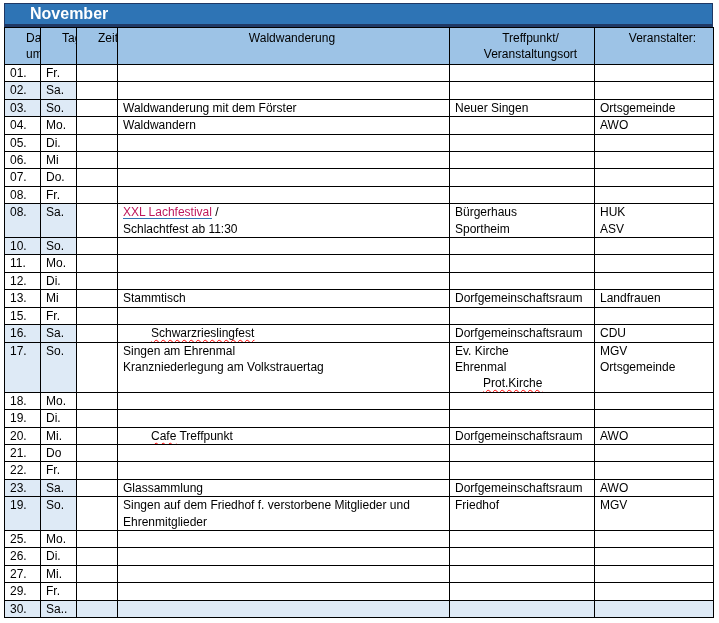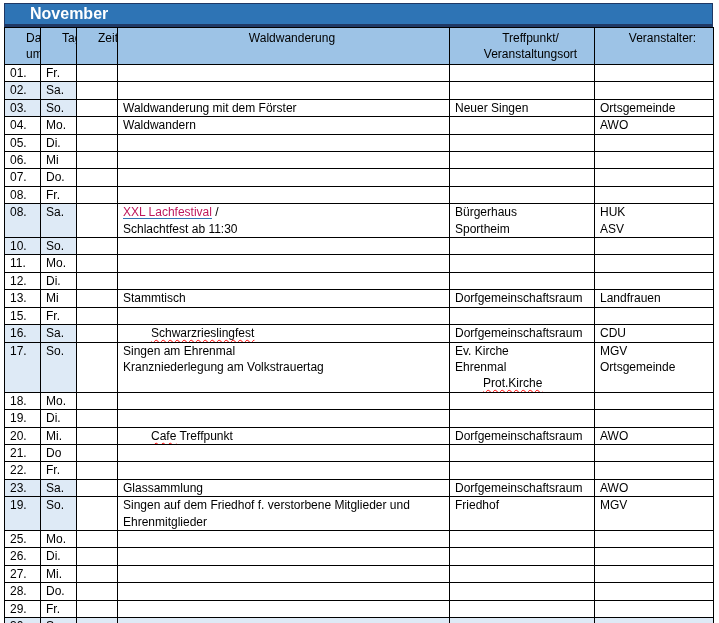--- a/index.html
+++ b/index.html
@@ -460,32 +460,20 @@
             <td class="c-tag">
               <div class="line">Mi.</div>
             </td>
             <td class="c-zeit"></td>
             <td class="c-veranstaltung"></td>
             <td class="c-treffpunkt"></td>
             <td class="c-veranstalter"></td>
           </tr>
           <tr class="r-s">
             <td class="c-datum">
-              <div class="line">28.</div>
-            </td>
-            <td class="c-tag">
-              <div class="line">Do.</div>
-            </td>
-            <td class="c-zeit"></td>
-            <td class="c-veranstaltung"></td>
-            <td class="c-treffpunkt"></td>
-            <td class="c-veranstalter"></td>
-          </tr>
-          <tr class="r-s">
-            <td class="c-datum">
               <div class="line">29.</div>
             </td>
             <td class="c-tag">
               <div class="line">Fr.</div>
             </td>
             <td class="c-zeit"></td>
             <td class="c-veranstaltung"></td>
             <td class="c-treffpunkt"></td>
             <td class="c-veranstalter"></td>
           </tr>

